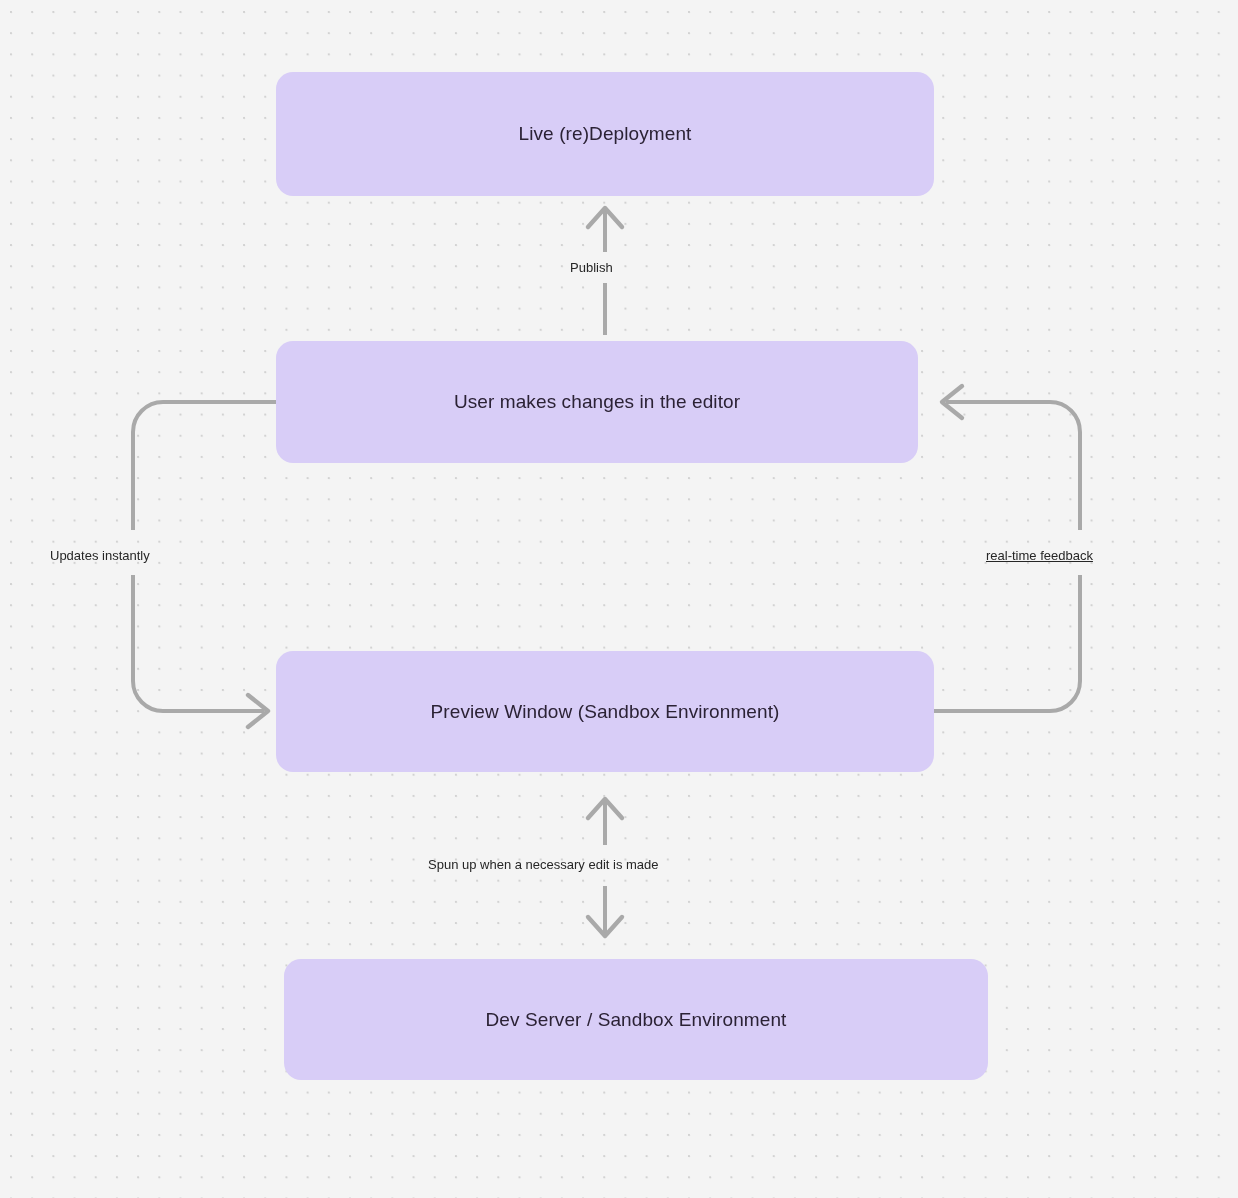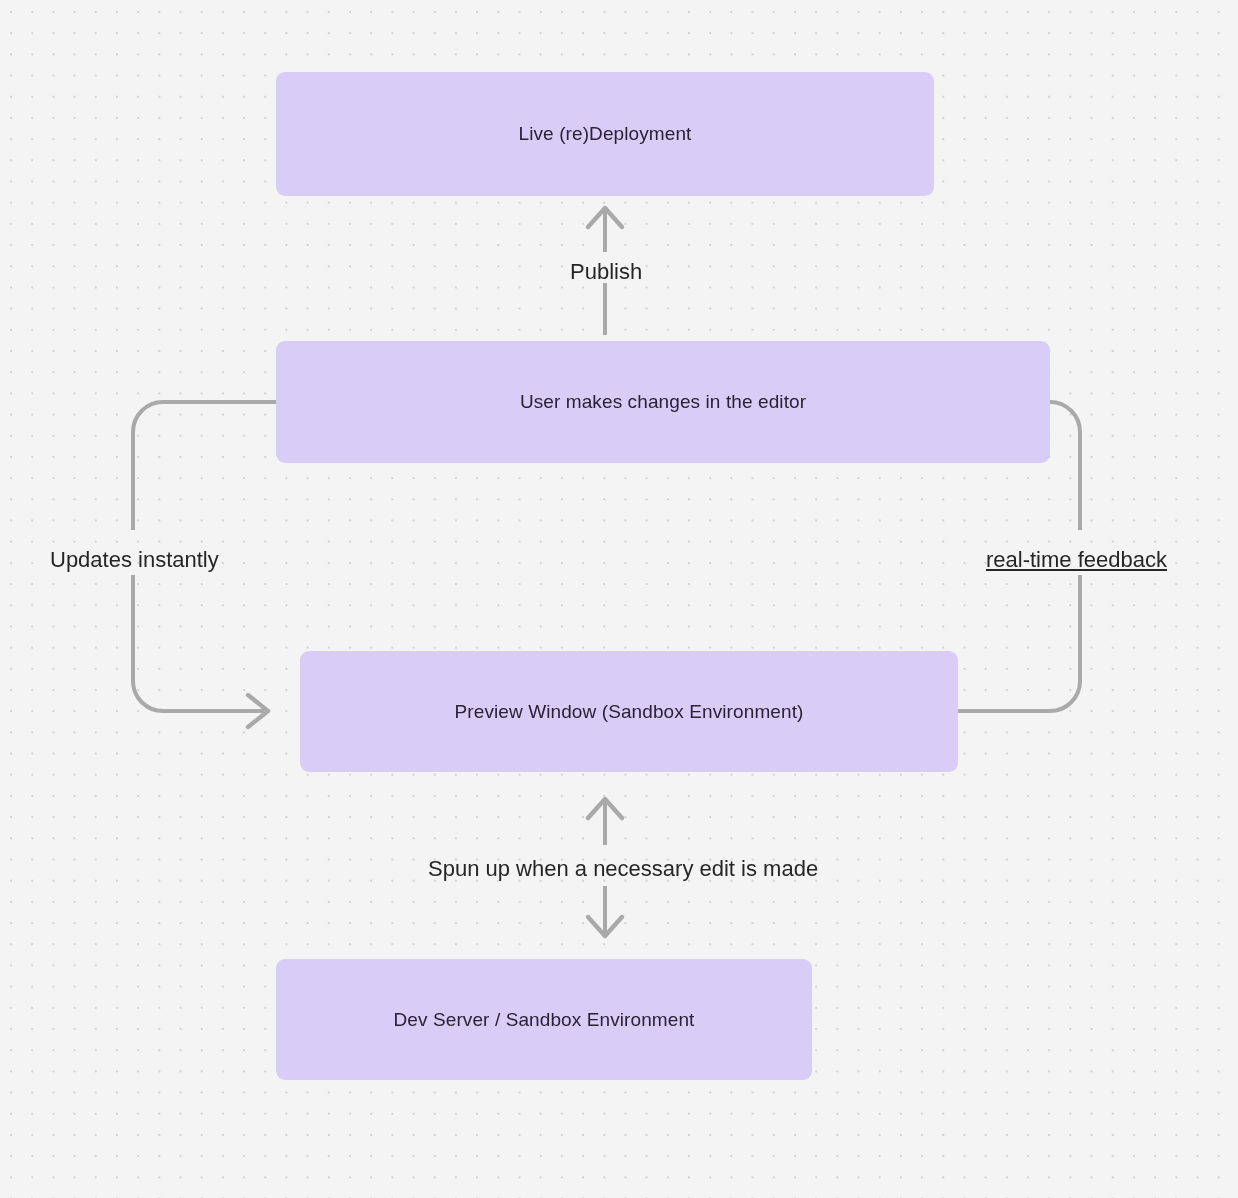--- a/index.html
+++ b/index.html
@@ -44,41 +44,41 @@
     stroke: #a9a9a9;
     stroke-width: 4.4;
     stroke-linecap: round;
     stroke-linejoin: round;
   }
 
   
   .node {
     position: absolute;
     background: #d8cdf7;
-    border-radius: 9px;
+    border-radius: 17px;
     display: flex;
     align-items: center;
     justify-content: center;
     box-sizing: border-box;
     color: #2b2235;
     font-size: 19px;
     letter-spacing: 0.1px;
     text-align: center;
     padding: 0 18px;
   }
   #node-deploy  { left: 276px; top: 72px;  width: 658px; height: 124px; }
-  #node-editor  { left: 276px; top: 341px; width: 774px; height: 122px; }
-  #node-preview { left: 276px; top: 651px; width: 658px; height: 121px; margin-left: 24px; }
-  #node-devserver { left: 276px; top: 959px; width: 536px; height: 121px; }
+  #node-editor  { left: 276px; top: 341px; width: 642px; height: 122px; }
+  #node-preview { left: 276px; top: 651px; width: 658px; height: 121px; }
+  #node-devserver { left: 284px; top: 959px; width: 704px; height: 121px; }
 
   
   .edge-label {
     position: absolute;
     color: #262626;
-    font-size: 22px;
+    font-size: 13px;
     white-space: nowrap;
     background: transparent;
     line-height: 1;
   }
   #label-publish      { left: 570px; top: 261px; }
   #label-updates      { left: 50px;  top: 549px; text-align: right; }
   #label-realtime     { left: 986px; top: 549px; text-decoration: underline; }
   #label-spunup       { left: 428px; top: 858px; }
 </style>
 </head>

